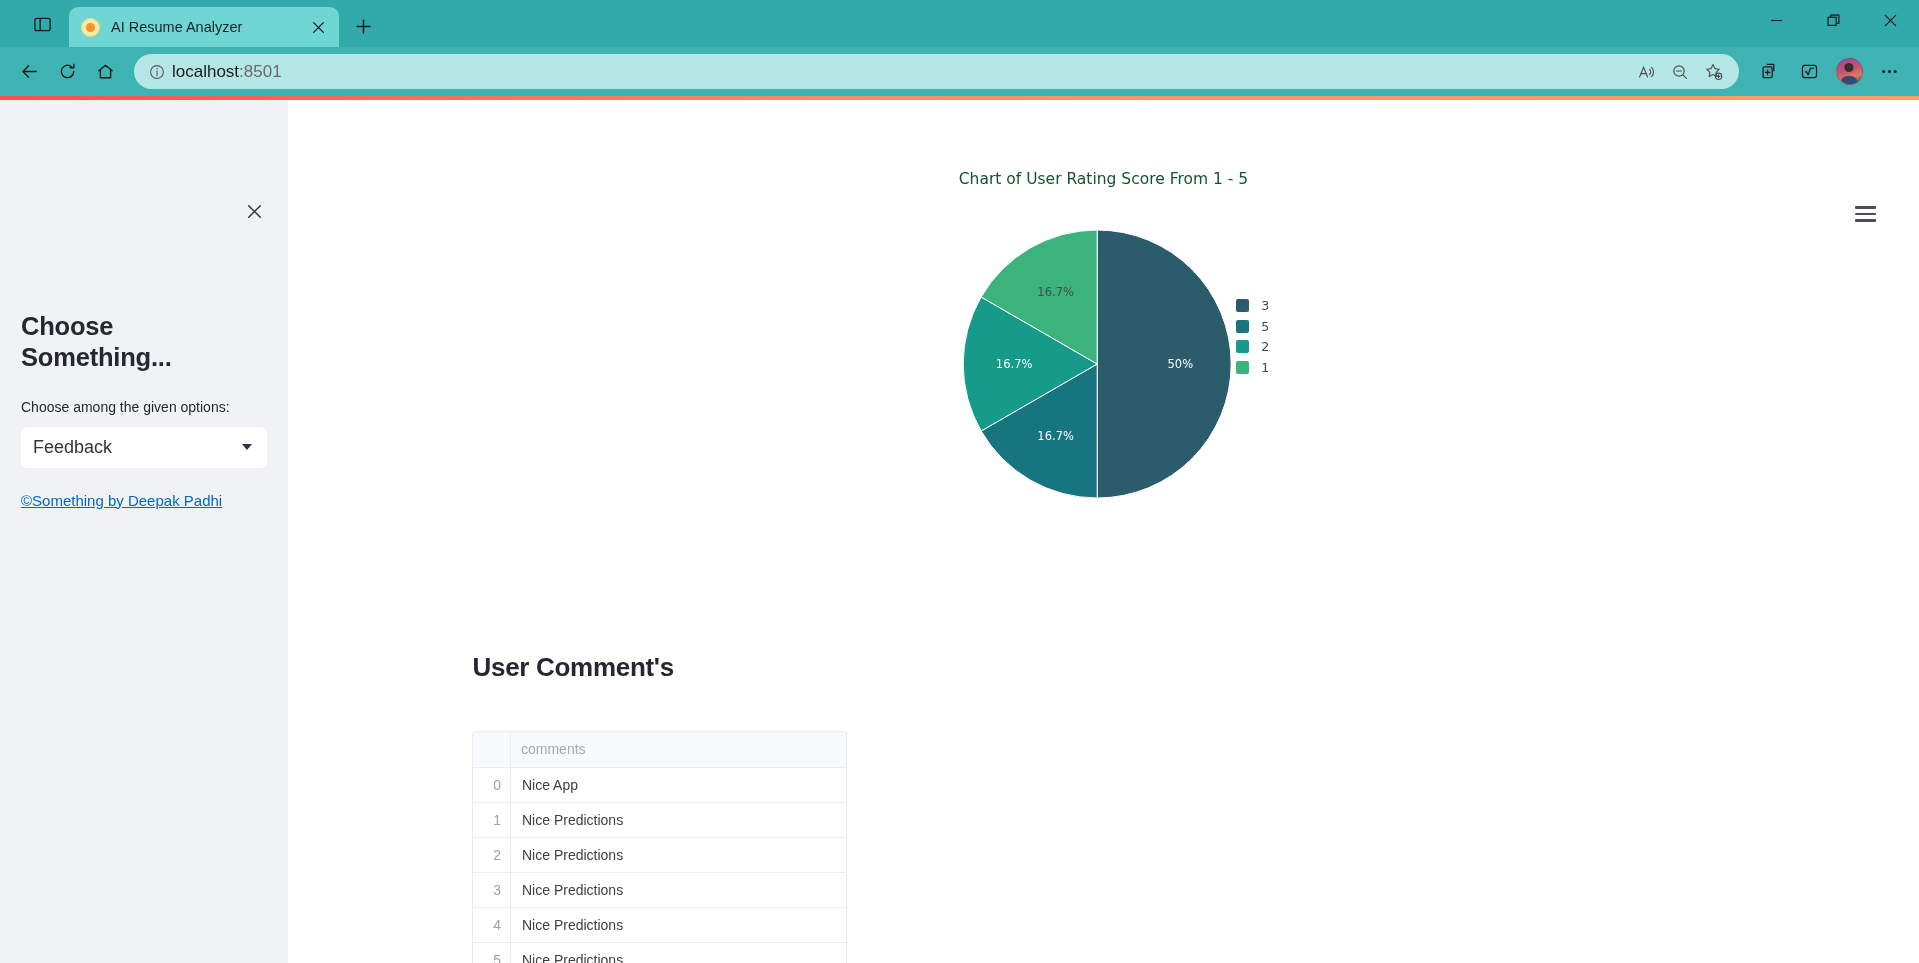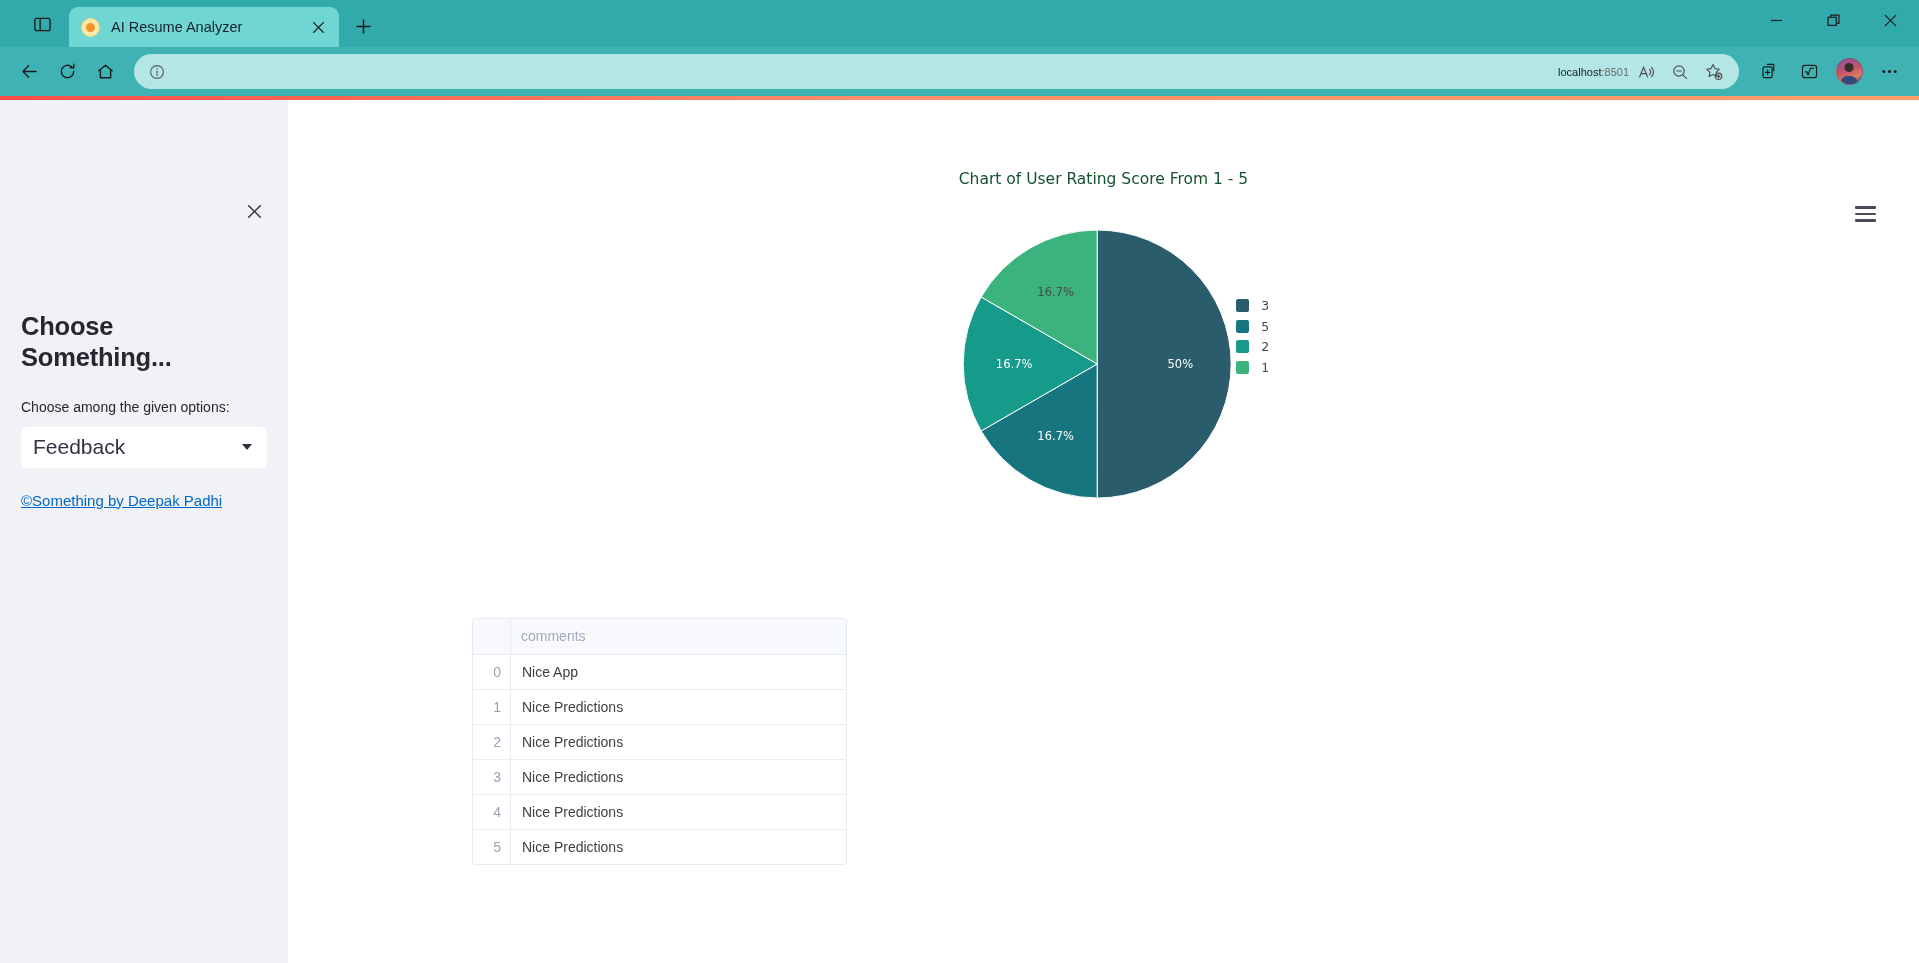--- a/index.html
+++ b/index.html
@@ -118,27 +118,26 @@
     padding: 0 8px;
     min-width: 0;
   }
   .omni-info {
     width: 30px; height: 30px;
     display: flex; align-items: center; justify-content: center;
     flex: 0 0 auto;
   }
   .omni-info svg { width: 16px; height: 16px; }
   .omni-url {
-    font-size: 11px;
+    font-size: 17px;
     color: #1d1d1d;
     white-space: nowrap;
     margin-left: 0;
     flex: 1 1 auto;
     overflow: hidden;
-    text-align: right;
   }
   .omni-url .host { color: #1b1b1b; }
   .omni-url .port { color: #6a6a6a; }
   .omni-actions { display: flex; align-items: center; flex: 0 0 auto; }
   .omni-act {
     width: 34px; height: 30px;
     display: flex; align-items: center; justify-content: center;
     cursor: pointer;
   }
   .omni-act svg { width: 18px; height: 18px; }
@@ -231,21 +230,21 @@
     height: 41px;
     background: #ffffff;
     border-radius: 6px;
     display: flex;
     align-items: center;
     padding: 0 12px;
     cursor: pointer;
   }
   .sb-select-value {
     flex: 1 1 auto;
-    font-size: 21px;
+    font-size: 18px;
     color: #31333f;
   }
   .sb-select-arrow {
     width: 0; height: 0;
     border-left: 5px solid transparent;
     border-right: 5px solid transparent;
     border-top: 6px solid #31333f;
     margin-right: 3px;
   }
   .sb-link {
@@ -587,20 +586,21 @@
               <span class="legend-swatch" style="background:#169b8a"></span>
               <span class="legend-text">2</span>
             </div>
             <div class="legend-item">
               <span class="legend-swatch" style="background:#3cb27c"></span>
               <span class="legend-text">1</span>
             </div>
           </div>
         </div>
 
+        <h2 class="section-heading">User Comment's</h2>
 
         <div class="df-wrap">
           <table class="df-table">
             <thead>
               <tr class="df-head">
                 <th class="df-idx"></th>
                 <th>comments</th>
               </tr>
             </thead>
             <tbody id="df-body">

